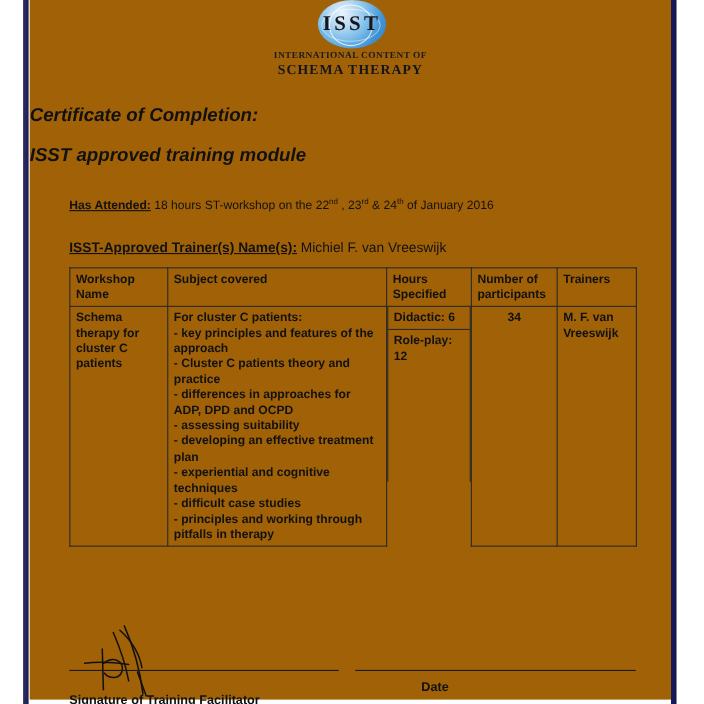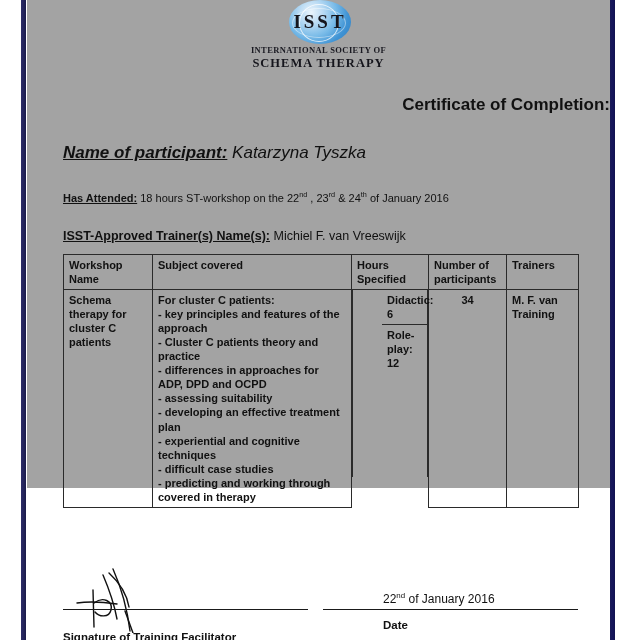--- a/index.html
+++ b/index.html
@@ -23,22 +23,22 @@
   }
   .border-left  { left: 21px; }
   .border-right { left: 610px;
     background: linear-gradient(to right, #1a1a55 0%, #16165c 45%, #12124f 100%); }
 
   .page {
     position: absolute;
     left: 27px;
     top: 0;
     width: 583px;
-    height: 488px;
-    background: #a3a3a3;
+    height: 636px;
+    background: #a16207;
   }
 
   
   .logo-block {
     width: 100%;
     padding-top: 2px;
     display: flex;
     flex-direction: column;
     align-items: center;
   }
@@ -94,22 +94,23 @@
     font-family: "Liberation Serif", serif;
     font-size: 12.5px;
     font-weight: bold;
     letter-spacing: 1px;
     color: #15151c;
     margin-top: 1px;
   }
 
   
   .title-1, .title-2 {
-    text-align: right;
-    font-weight: bold;
+    text-align: left;
+    font-weight: bold;
+    font-style: italic;
     color: #111;
   }
   .title-1 { font-size: 17px; margin-top: 24px; }
   .title-2 { font-size: 17px; margin-top: 16px; }
 
   
   .field {
     margin-left: 36px;
     color: #111;
   }
@@ -156,21 +157,20 @@
   .c2 { width: 199px; }
   .c3 { width: 77px; }
   .c4 { width: 78px; }
   .c5 { width: 72px; }
   .cell-center { text-align: center; margin-top: 28px; }
   .hours-cell { padding: 0 !important; border: none !important; }
   .hours-inner {
     border: 1px solid #2a2a2a;
     border-top: none;
     border-bottom: none;
-    padding-left: 29px;
   }
   .hours-part {
     padding: 3px 5px;
     border-bottom: 1px solid #2a2a2a;
   }
   .hours-part.last { border-bottom: none; }
   .hours-spacer { height: 104px; }
   .subject-list div { white-space: pre-wrap; }
 
   
@@ -227,30 +227,27 @@
 
 <div class="page">
 
   <div class="logo-block">
     <div class="logo-mark">
       <div class="logo-sphere"></div>
       <div class="logo-ring2"></div>
       <div class="logo-ring"></div>
       <div class="logo-text">ISST</div>
     </div>
-    <div class="org-line1">INTERNATIONAL SOCIETY OF</div>
+    <div class="org-line1">INTERNATIONAL CONTENT OF</div>
     <div class="org-line2">SCHEMA THERAPY</div>
   </div>
 
   <div class="title-1">Certificate of Completion:</div>
-
-  <div class="field row-name">
-    <span class="lbl">Name of participant:</span>
-    <span class="val">Katarzyna Tyszka</span>
-  </div>
+  <div class="title-2">ISST approved training module</div>
+
 
   <div class="field row-attended">
     <span class="lbl">Has Attended:</span>
     <span>18 hours ST-workshop on the 22</span><sup>nd</sup><span> , 23</span><sup>rd</sup><span> &amp; 24</span><sup>th</sup><span>  of January 2016</span>
   </div>
 
   <div class="field row-trainer">
     <span class="lbl">ISST-Approved Trainer(s) Name(s):</span>
     <span>Michiel F. van Vreeswijk</span>
   </div>
@@ -273,52 +270,51 @@
       <td class="c2">
         <div>For cluster C patients:</div>
         <div class="subject-list">
           <div>- key principles and features of the approach</div>
           <div>- Cluster C patients theory and practice</div>
           <div>- differences in approaches for ADP, DPD and OCPD</div>
           <div>- assessing suitability</div>
           <div>- developing an effective treatment plan</div>
           <div>- experiential and cognitive techniques</div>
           <div>- difficult case studies</div>
-          <div>- predicting and working through covered in therapy</div>
+          <div>- principles and working through pitfalls in therapy</div>
         </div>
       </td>
       <td class="c3 hours-cell">
         <div class="hours-inner">
           <div class="hours-part">Didactic: 6</div>
           <div class="hours-part last">Role-play: 12</div>
           <div class="hours-spacer"></div>
         </div>
       </td>
       <td class="c4 cell-center">34</td>
-      <td class="c5">M. F. van Training</td>
+      <td class="c5">M. F. van Vreeswijk</td>
     </tr>
   </tbody>
     </table>
 
   <div class="sig-area">
     <div class="sig-lines">
       <svg class="scribble" viewBox="0 0 130 70">
         <g fill="none" stroke="#111" stroke-width="1.4" stroke-linecap="round">
           <path d="M4 40 C 18 38, 30 39, 44 41"></path>
           <path d="M20 27 L 21 64"></path>
           <path d="M21 40 C 30 33, 40 38, 38 47 C 36 55, 26 54, 22 49"></path>
           <path d="M30 12 C 36 26, 41 40, 44 56"></path>
           <path d="M40 6 C 48 24, 54 44, 57 68"></path>
           <path d="M36 10 C 47 20, 54 32, 56 44"></path>
           <path d="M52 48 L 60 70"></path>
         </g>
       </svg>
       <div class="line-sig"></div>
       <div class="line-date"></div>
-      <div class="date-value"><span>22</span><sup>nd</sup><span> of January 2016</span></div>
     </div>
     <div class="sig-labels">
       <span class="lbl-sig">Signature of Training Facilitator</span>
       <span class="lbl-date">Date</span>
     </div>
   </div>
 
 </div>
 
 </body></html>

